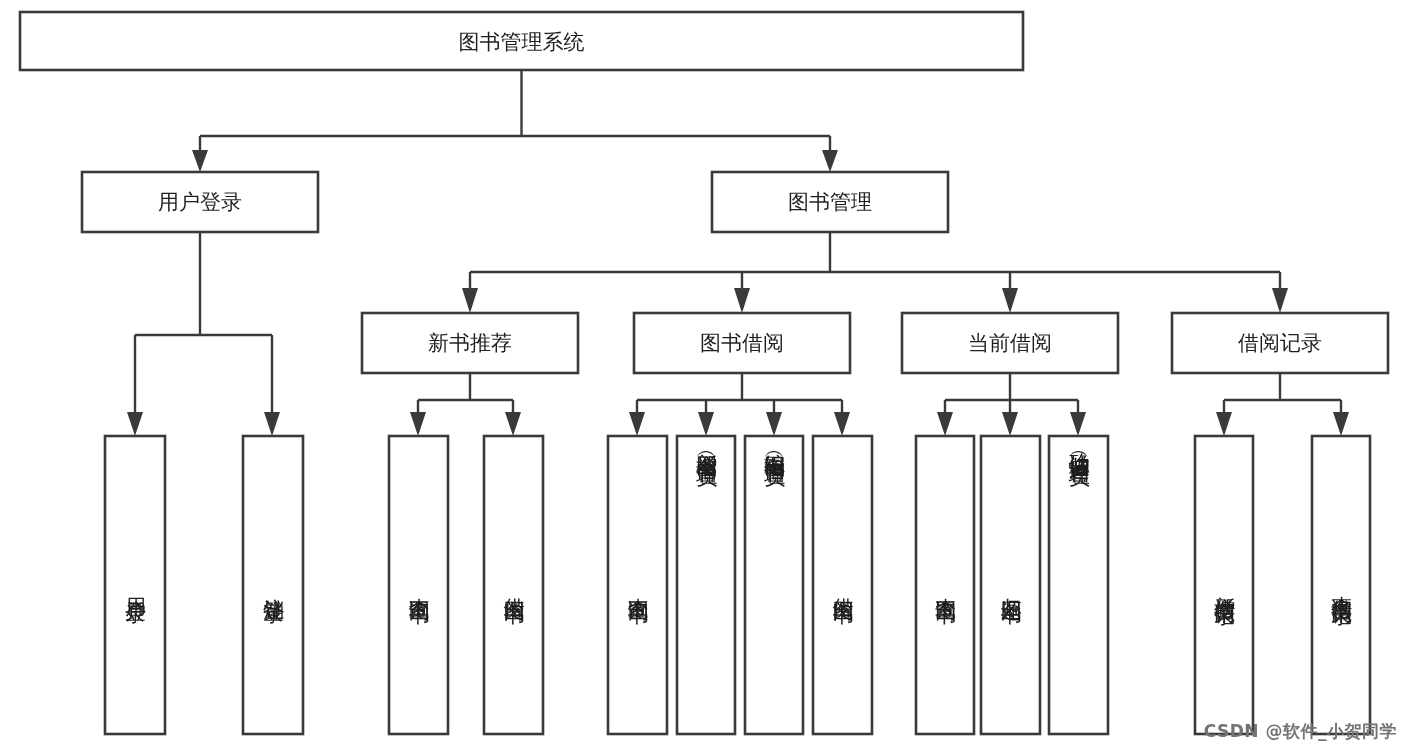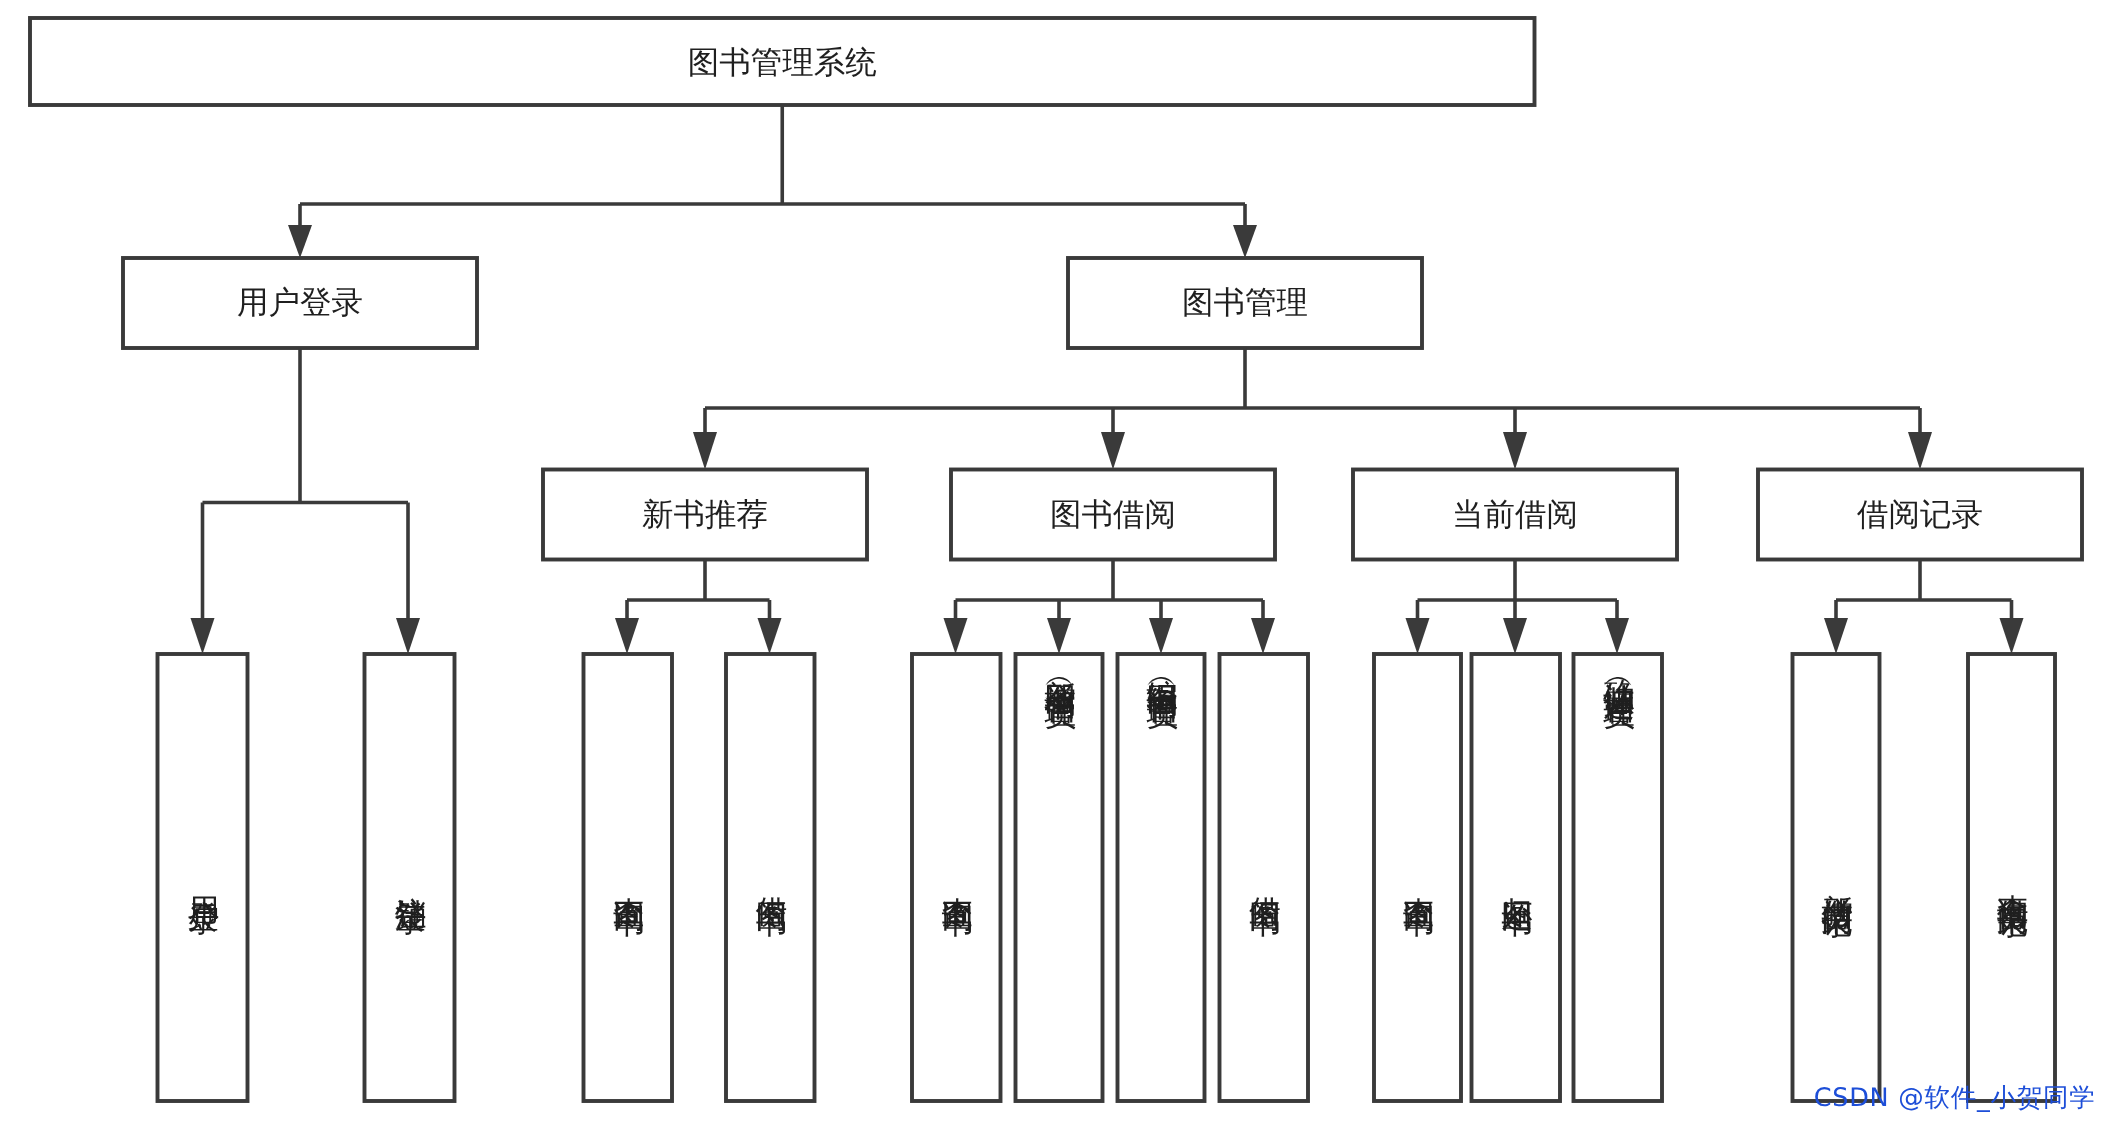--- a/index.html
+++ b/index.html
@@ -65,23 +65,24 @@
     letter-spacing: 2px;
     color: #1f1f1f;
     white-space: nowrap;
   }
   .watermark {
     position: absolute;
     right: 8px;
     bottom: 4px;
     font-family: "DejaVu Sans", "Liberation Sans", sans-serif;
     font-size: 17px;
-    color: #1d4ed8;
+    color: #737373;
     letter-spacing: 0.5px;
     user-select: none;
+    font-weight: bold;
   }
 </style>
 </head>
 <body>
 
 <div id="diagram-root">
 
   <svg class="diagram-canvas" viewBox="0 0 1405 747" xmlns="http://www.w3.org/2000/svg">
 
     <g>

